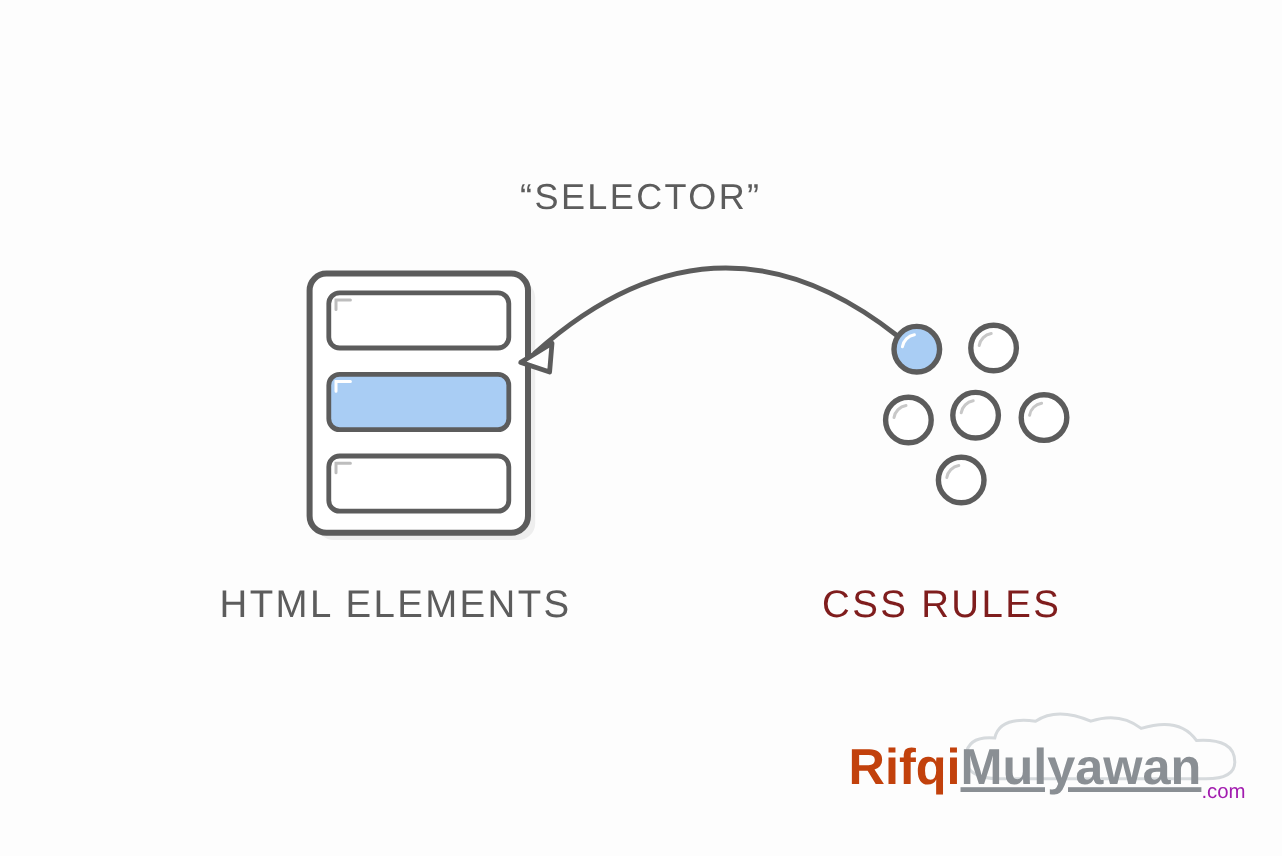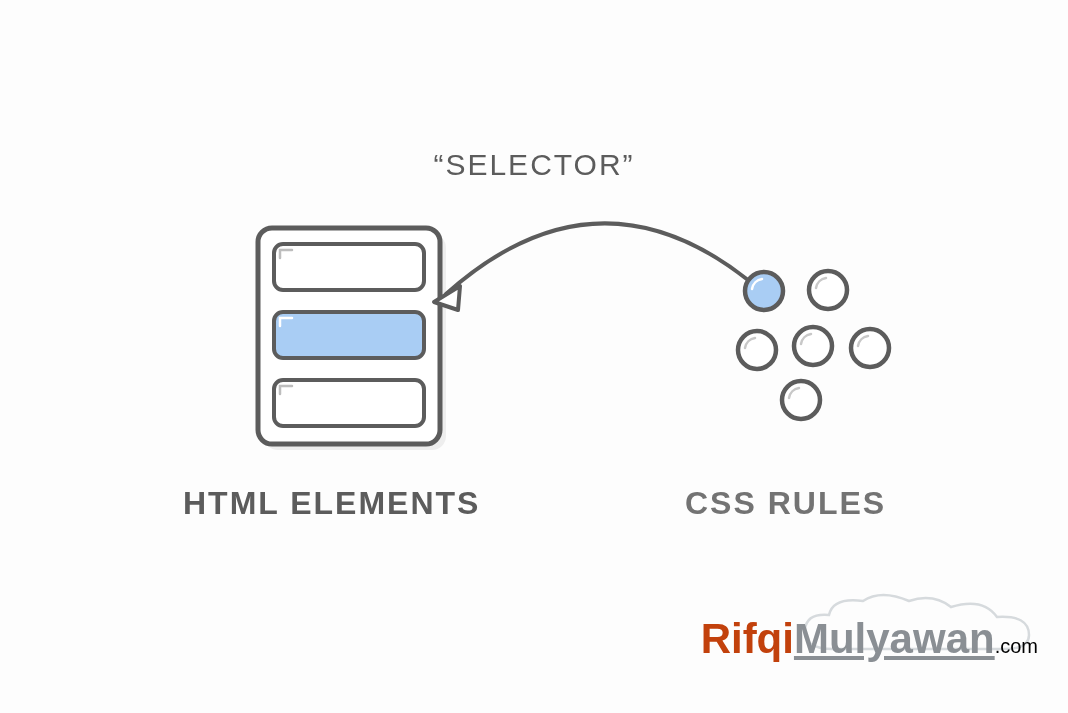--- a/index.html
+++ b/index.html
@@ -24,44 +24,44 @@
     font-size: 30px;
     letter-spacing: 2px;
     color: #5c5c5c;
     font-weight: 300;
   }
   .label-left {
     position: absolute;
     top: 485px;
     left: 183px;
     font-size: 32px;
-    font-weight: 700;
+    font-weight: 400;
     letter-spacing: 2px;
     color: #5c5c5c;
   }
   .label-right {
     position: absolute;
     top: 485px;
     left: 685px;
     font-size: 32px;
-    font-weight: 700;
+    font-weight: 400;
     letter-spacing: 2px;
-    color: #737373;
+    color: #7f1d1d;
   }
   .watermark {
     position: absolute;
     bottom: 50px;
     right: 30px;
     font-size: 42px;
     font-weight: 700;
     font-family: Arial, sans-serif;
   }
   .watermark .part1 { color: #c2410c; }
   .watermark .part2 { color: #8a8f94; text-decoration: underline; }
-  .watermark .part3 { color: #000000; font-size: 20px; font-weight: 400; position: relative; top: 0;}
+  .watermark .part3 { color: #a21caf; font-size: 17px; font-weight: 400; position: relative; top: 12px;}
   .cloud {
     position: absolute;
     right: 25px;
     bottom: 52px;
     width: 250px;
     height: 70px;
   }
 </style>
 </head>
 <body>

